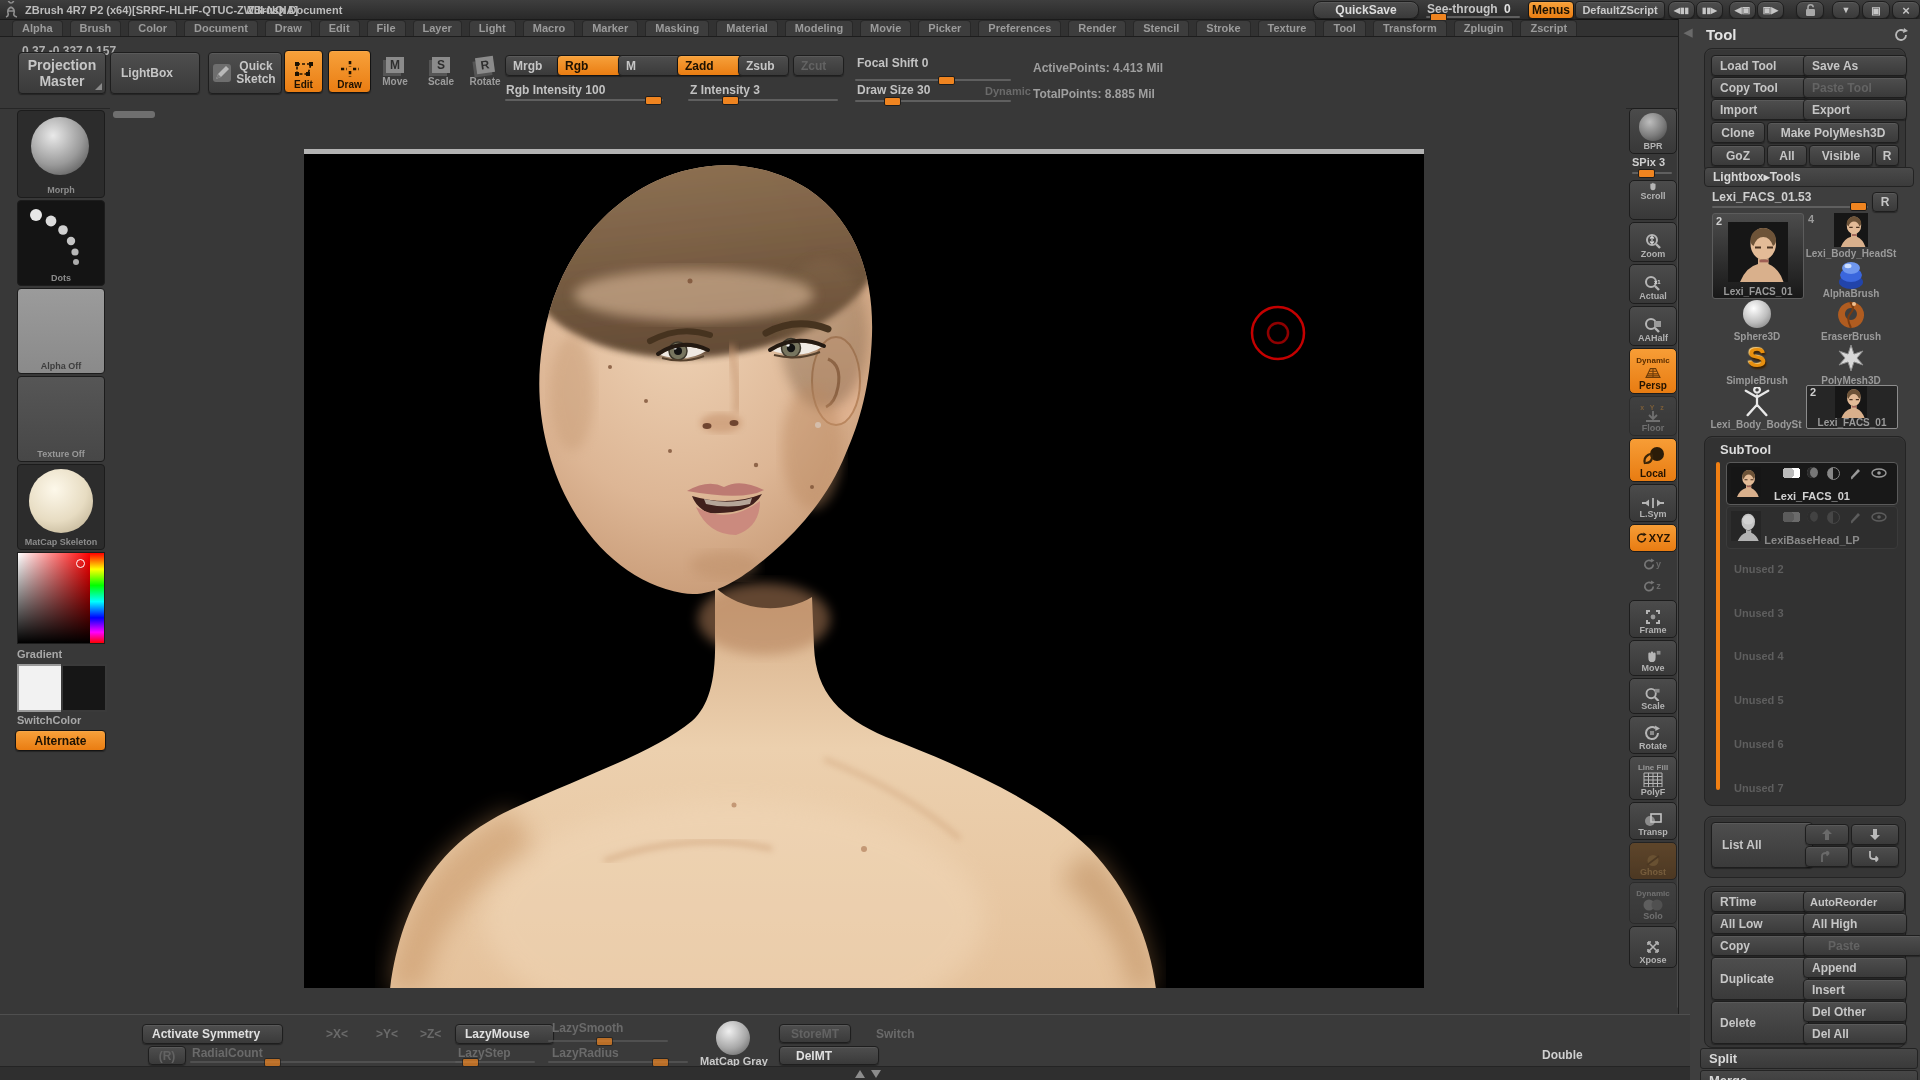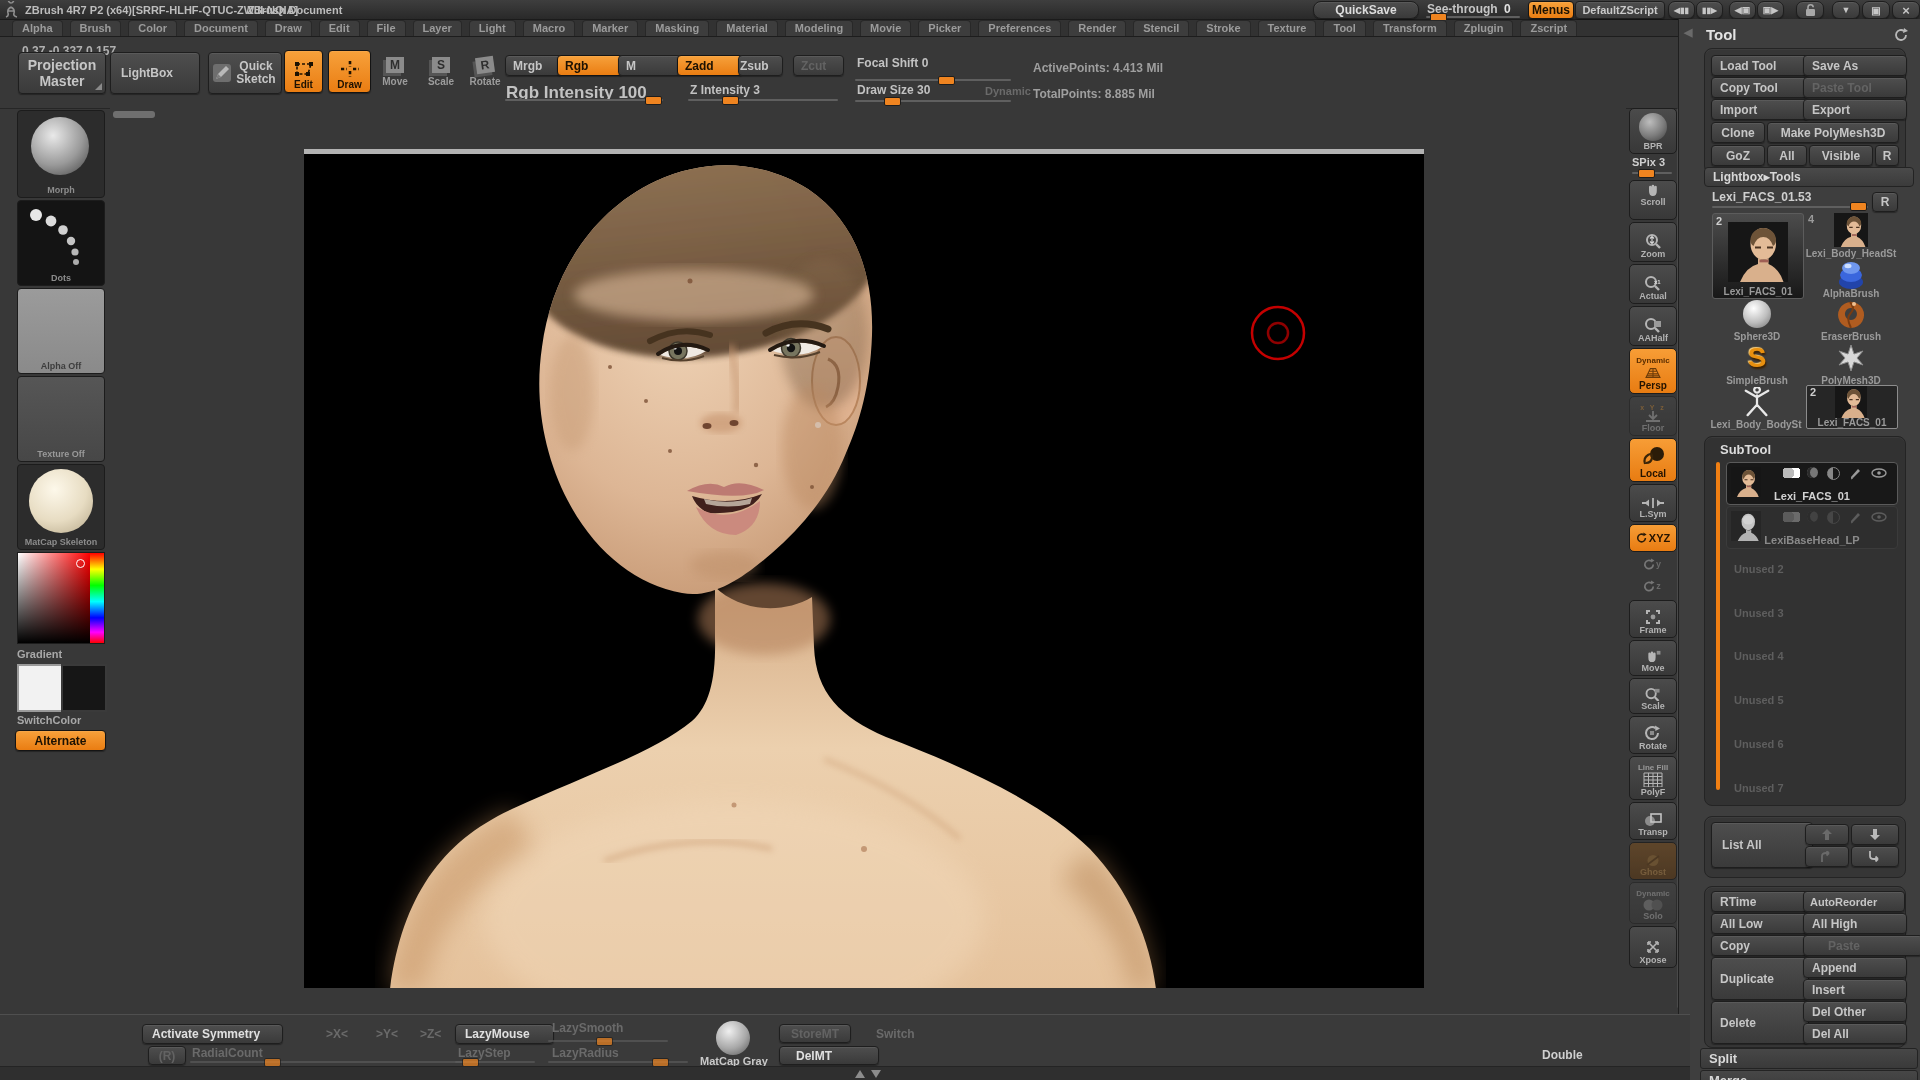--- a/index.html
+++ b/index.html
@@ -195,26 +195,26 @@
       <span style="font-size:10px;margin-top:3px">Scale</span>
     </div>
     <div class="a ticn" style="left:466px;top:16px;width:38px;height:40px;flex-direction:column;color:#9c9c9c">
       <span style="width:18px;height:16px;background:#8b8b8b;color:#2e2e2e;font-size:12px;display:flex;align-items:center;justify-content:center;box-shadow:-3px 3px 0 #555;transform:rotate(-8deg)">R</span>
       <span style="font-size:10px;margin-top:3px">Rotate</span>
     </div>
 
     <div class="b" style="left:505px;top:19px;width:48px;height:19px;justify-content:flex-start;padding-left:7px">Mrgb</div>
     <div class="b o" style="left:557px;top:19px;width:57px;height:19px;justify-content:flex-start;padding-left:7px">Rgb</div>
     <div class="b" style="left:618px;top:19px;width:54px;height:19px;justify-content:flex-start;padding-left:7px">M</div>
-    <span class="lbl" style="left:506px;top:47px;font-size:17px;color:#c2c2c2">Rgb Intensity 100</span>
+    <span class="lbl" style="left:506px;top:47px;font-size:12px;color:#c2c2c2">Rgb Intensity 100</span>
     <div class="sl" style="left:505px;top:63px;width:158px"></div>
     <div class="hd" style="left:645px;top:60px"></div>
 
     <div class="b o" style="left:677px;top:19px;width:57px;height:19px;justify-content:flex-start;padding-left:7px">Zadd</div>
-    <div class="b" style="left:738px;top:19px;width:42px;height:19px;justify-content:flex-start;padding-left:1px">Zsub</div>
+    <div class="b" style="left:738px;top:19px;width:42px;height:19px;justify-content:flex-start;padding-left:7px">Zsub</div>
     <div class="b dim" style="left:793px;top:19px;width:42px;height:19px;justify-content:flex-start;padding-left:7px">Zcut</div>
     <span class="lbl" style="left:690px;top:47px;font-size:12px;color:#c2c2c2">Z Intensity 3</span>
     <div class="sl" style="left:688px;top:63px;width:150px"></div>
     <div class="hd" style="left:722px;top:60px"></div>
 
     <span class="lbl" style="left:857px;top:20px;font-size:12px;color:#c2c2c2">Focal Shift 0</span>
     <div class="sl" style="left:855px;top:43px;width:156px"></div>
     <div class="hd" style="left:938px;top:40px"></div>
     <span class="lbl" style="left:857px;top:47px;font-size:12px;color:#c2c2c2">Draw Size 30</span>
     <div class="sl" style="left:855px;top:64px;width:156px"></div>
@@ -373,21 +373,21 @@
     <div style="position:absolute;left:9px;top:4px;width:28px;height:28px;border-radius:50%;background:radial-gradient(circle at 38% 32%,#bdbdbd,#7c7c7c 55%,#3c3c3c)"></div>
     <span style="position:relative;z-index:1;margin-bottom:2px">BPR</span>
   </div>
   <span class="lbl" style="left:1632px;top:156px;font-size:11px;color:#cfcfcf">SPix 3</span>
   <div class="sl" style="left:1632px;top:172px;width:40px"></div>
   <div class="hd" style="left:1638px;top:169px"></div>
   <div class="sbtn" style="top:180px;height:38px">
     <svg width="16" height="15" viewBox="0 0 16 15">
         <use href="#i-hand"></use>
       </svg>
-    <span style="margin-bottom:12px">Scroll</span>
+    <span style="margin-bottom:18px">Scroll</span>
   </div>
   <div class="sbtn" style="top:222px;height:38px">
     <svg width="16" height="16" viewBox="0 0 16 16">
         <use href="#i-mag"></use>
         <path d="M7 4 V10 M5 5.5 L7 3.5 L9 5.5 M5 8.5 L7 10.5 L9 8.5" stroke="#d8d8d8" stroke-width="1.1" fill="none"></path>
       </svg>
     <span style="margin-bottom:2px">Zoom</span>
   </div>
   <div class="sbtn" style="top:264px;height:38px">
     <svg width="18" height="16" viewBox="0 0 18 16">

